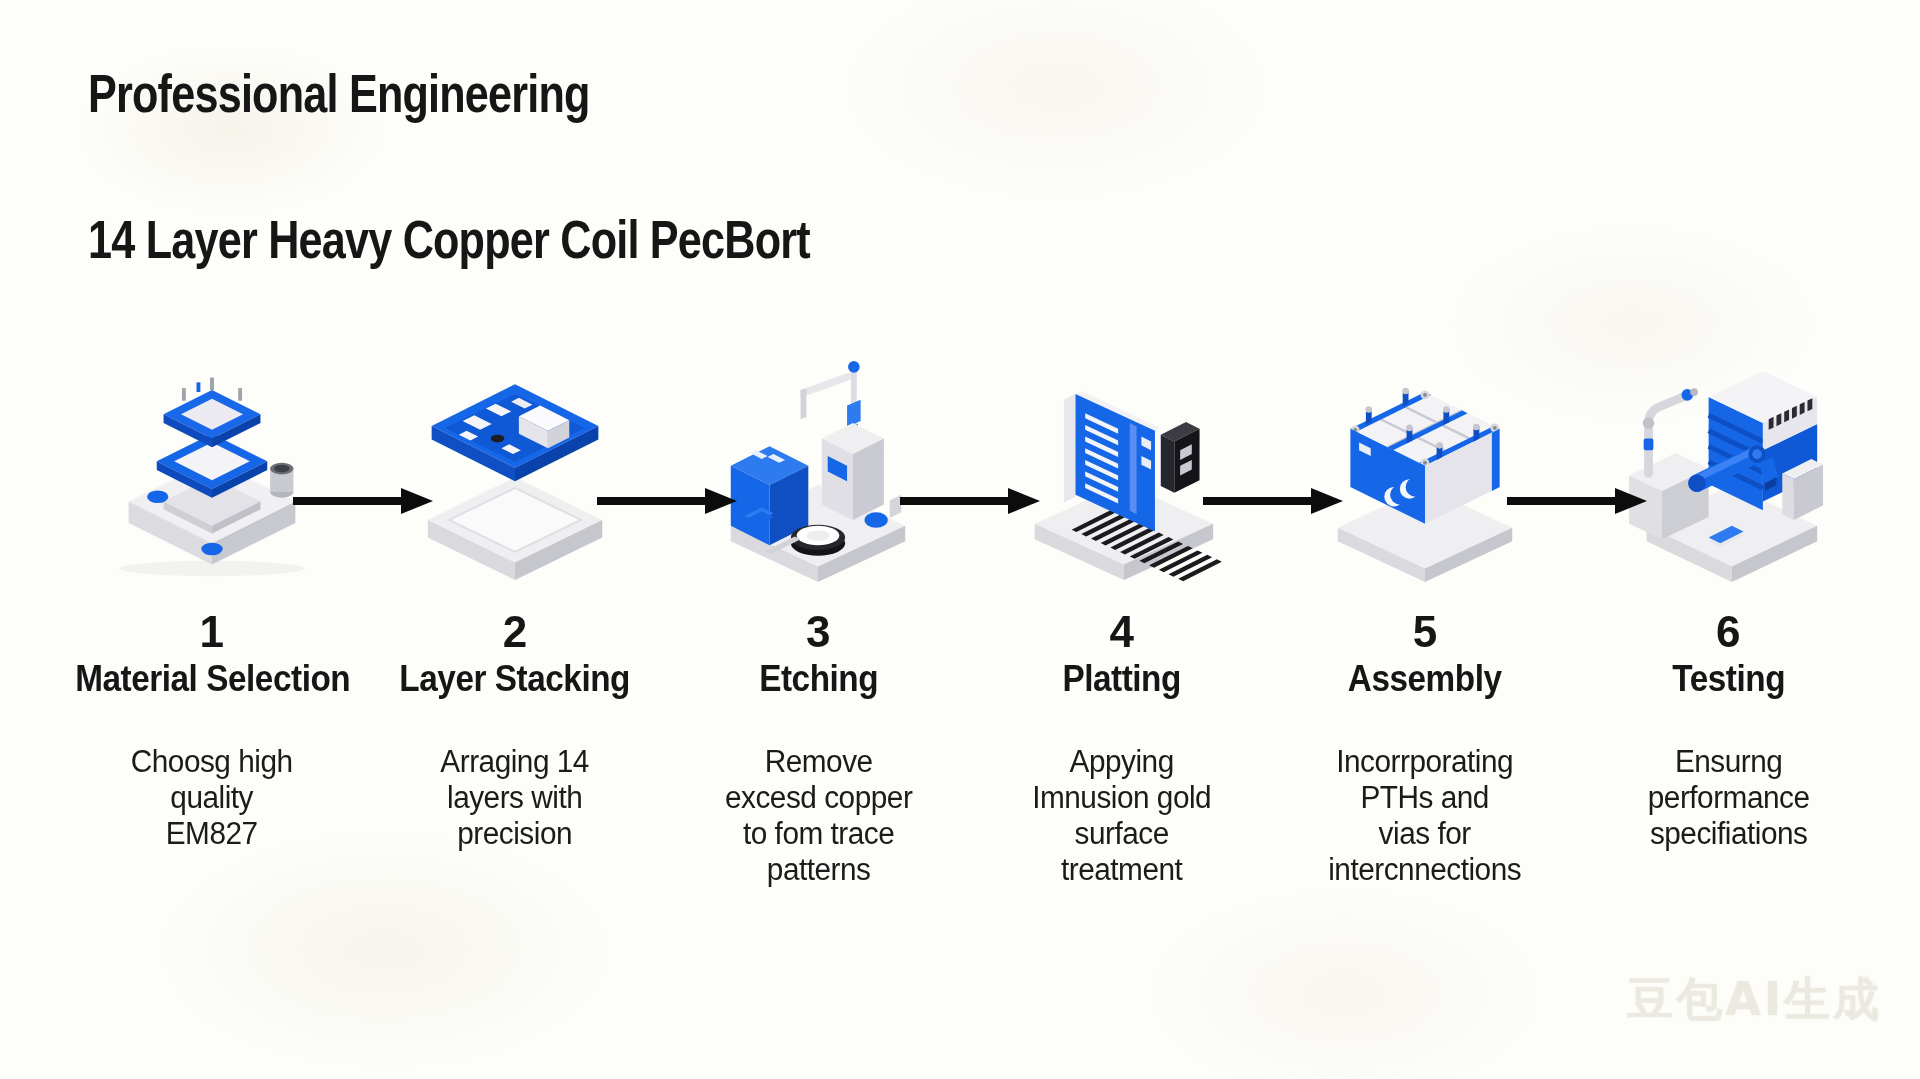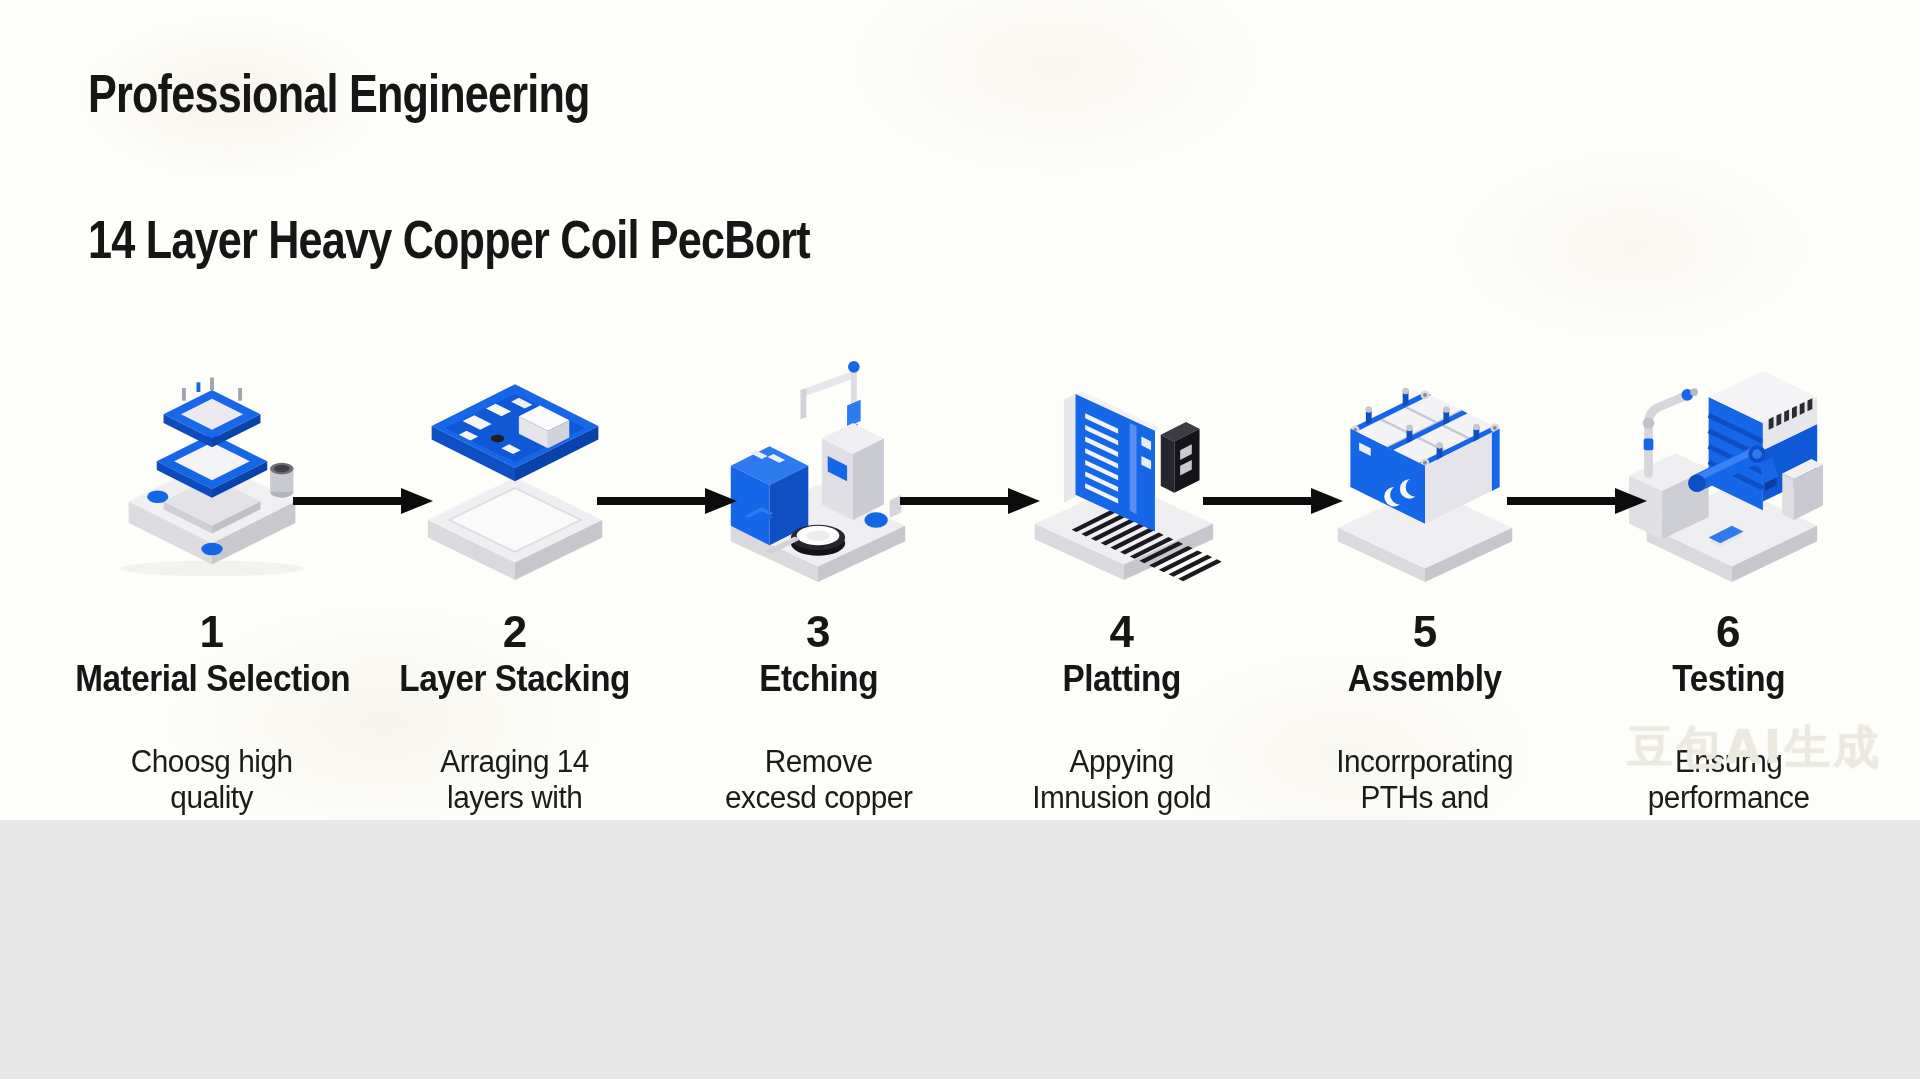--- a/index.html
+++ b/index.html
@@ -1,18 +1,18 @@
 <!DOCTYPE html>
 <html><head>
 <meta charset="utf-8">
 <style>
   * { margin:0; padding:0; box-sizing:border-box; }
   body { background:#e8e8e8; font-family:"Liberation Sans", sans-serif; }
   .canvas {
-    position:relative; width:1920px; height:820px; overflow:hidden;
+    position:relative; width:1920px; height:1079px; overflow:hidden;
     background-color:#FDFDFA;
     background-image:
       radial-gradient(220px 120px at 12% 12%, rgba(240,235,222,0.55), rgba(240,235,222,0) 70%),
       radial-gradient(300px 160px at 55% 8%, rgba(242,238,228,0.45), rgba(242,238,228,0) 70%),
       radial-gradient(260px 140px at 85% 30%, rgba(241,237,227,0.4), rgba(241,237,227,0) 70%),
       radial-gradient(320px 170px at 20% 88%, rgba(240,236,224,0.5), rgba(240,236,224,0) 70%),
       radial-gradient(280px 150px at 70% 92%, rgba(242,238,228,0.45), rgba(242,238,228,0) 70%);
     color:#161616;
   }
   .title {
@@ -38,21 +38,21 @@
     margin-top:42px; font-size:31px; line-height:36px; letter-spacing:-0.5px;
     white-space:pre-line; color:#1b1b1b; transform:scaleX(0.96); transform-origin:50% 0;
   }
   .arrow { position:absolute; top:488px; width:140px; height:26px; }
   .arrow .line { position:absolute; left:0; top:9px; width:110px; height:8px; background:#0c0c0c; }
   .arrow .head {
     position:absolute; right:0; top:0; width:0; height:0;
     border-left:32px solid #0c0c0c; border-top:13px solid transparent; border-bottom:13px solid transparent;
   }
   .watermark {
-    position:absolute; right:38px; bottom:41px;
+    position:absolute; right:38px; bottom:48px;
     font-size:46px; font-weight:700; letter-spacing:3px;
     color:#ECE9E0; text-shadow:0 0 2px rgba(210,205,190,0.35);
     font-family:"DejaVu Sans", "Liberation Sans", sans-serif;
   }
 </style>
 </head>
 <body>
 
 <div class="canvas">
 

